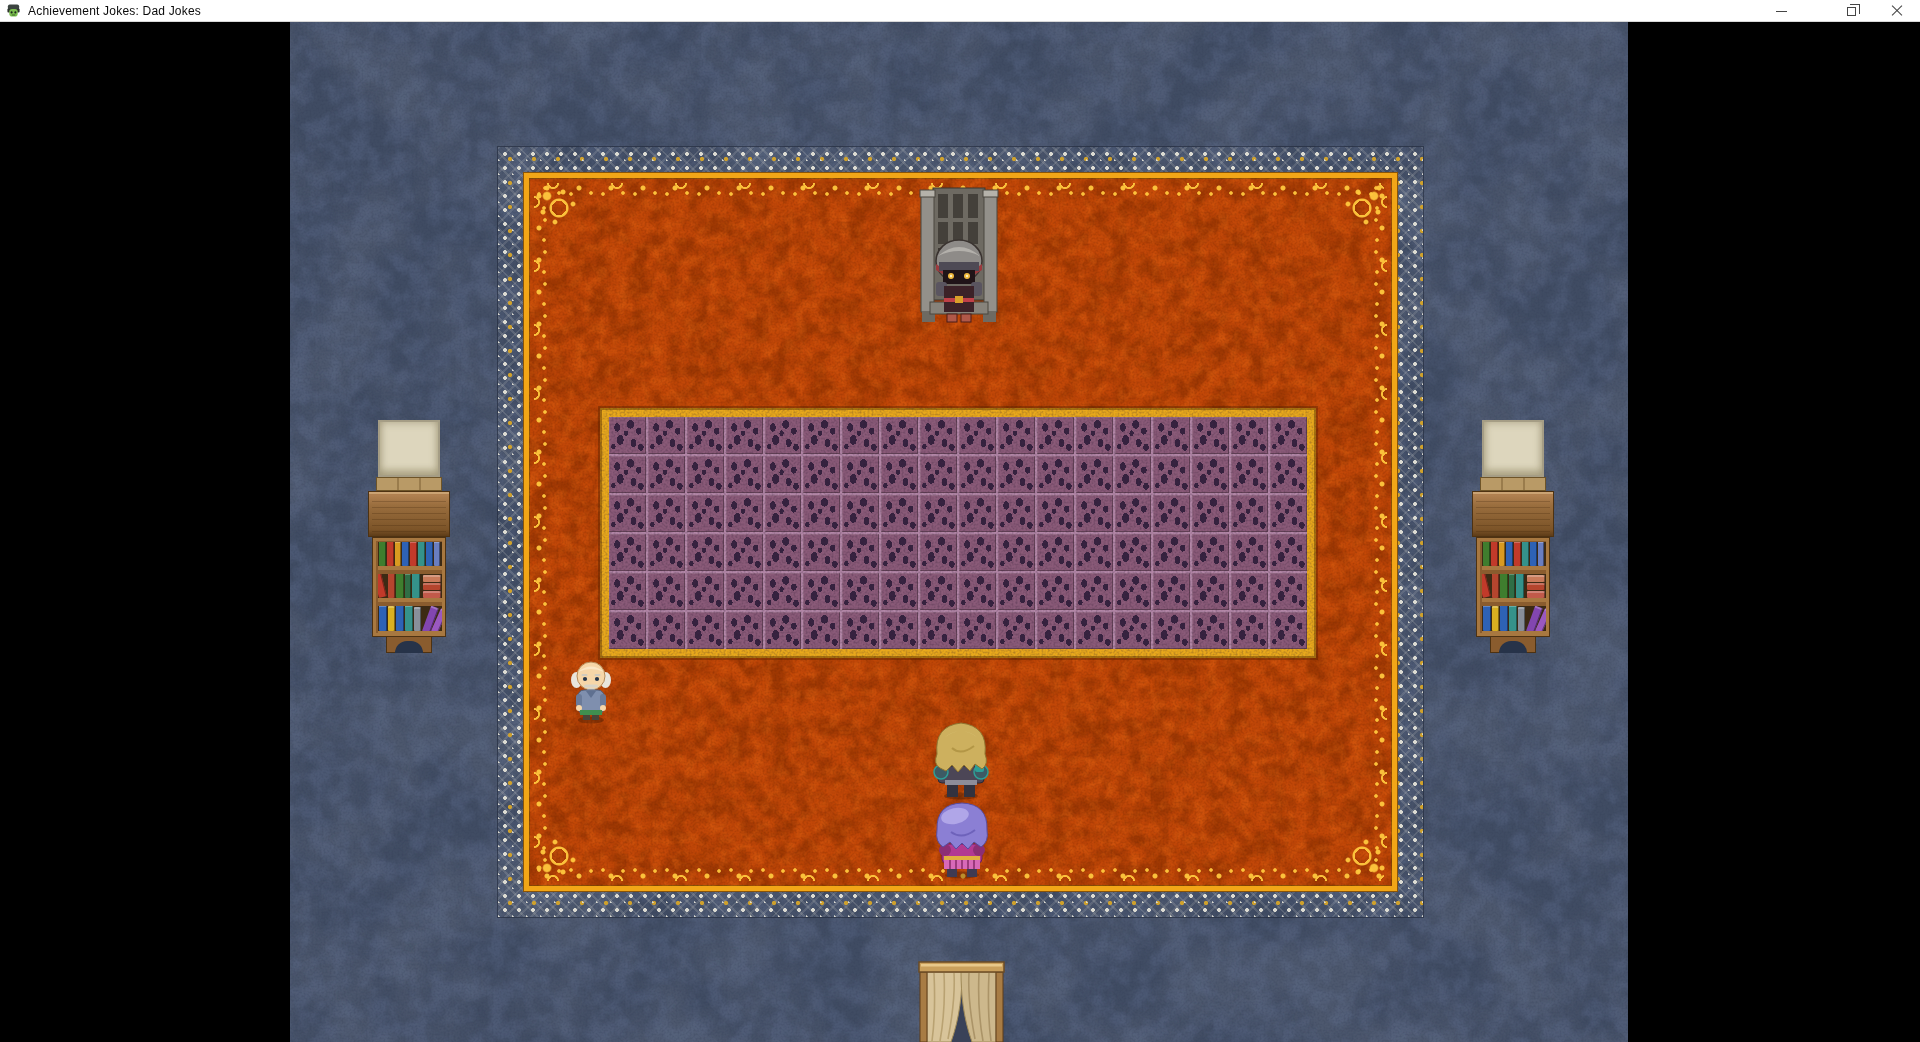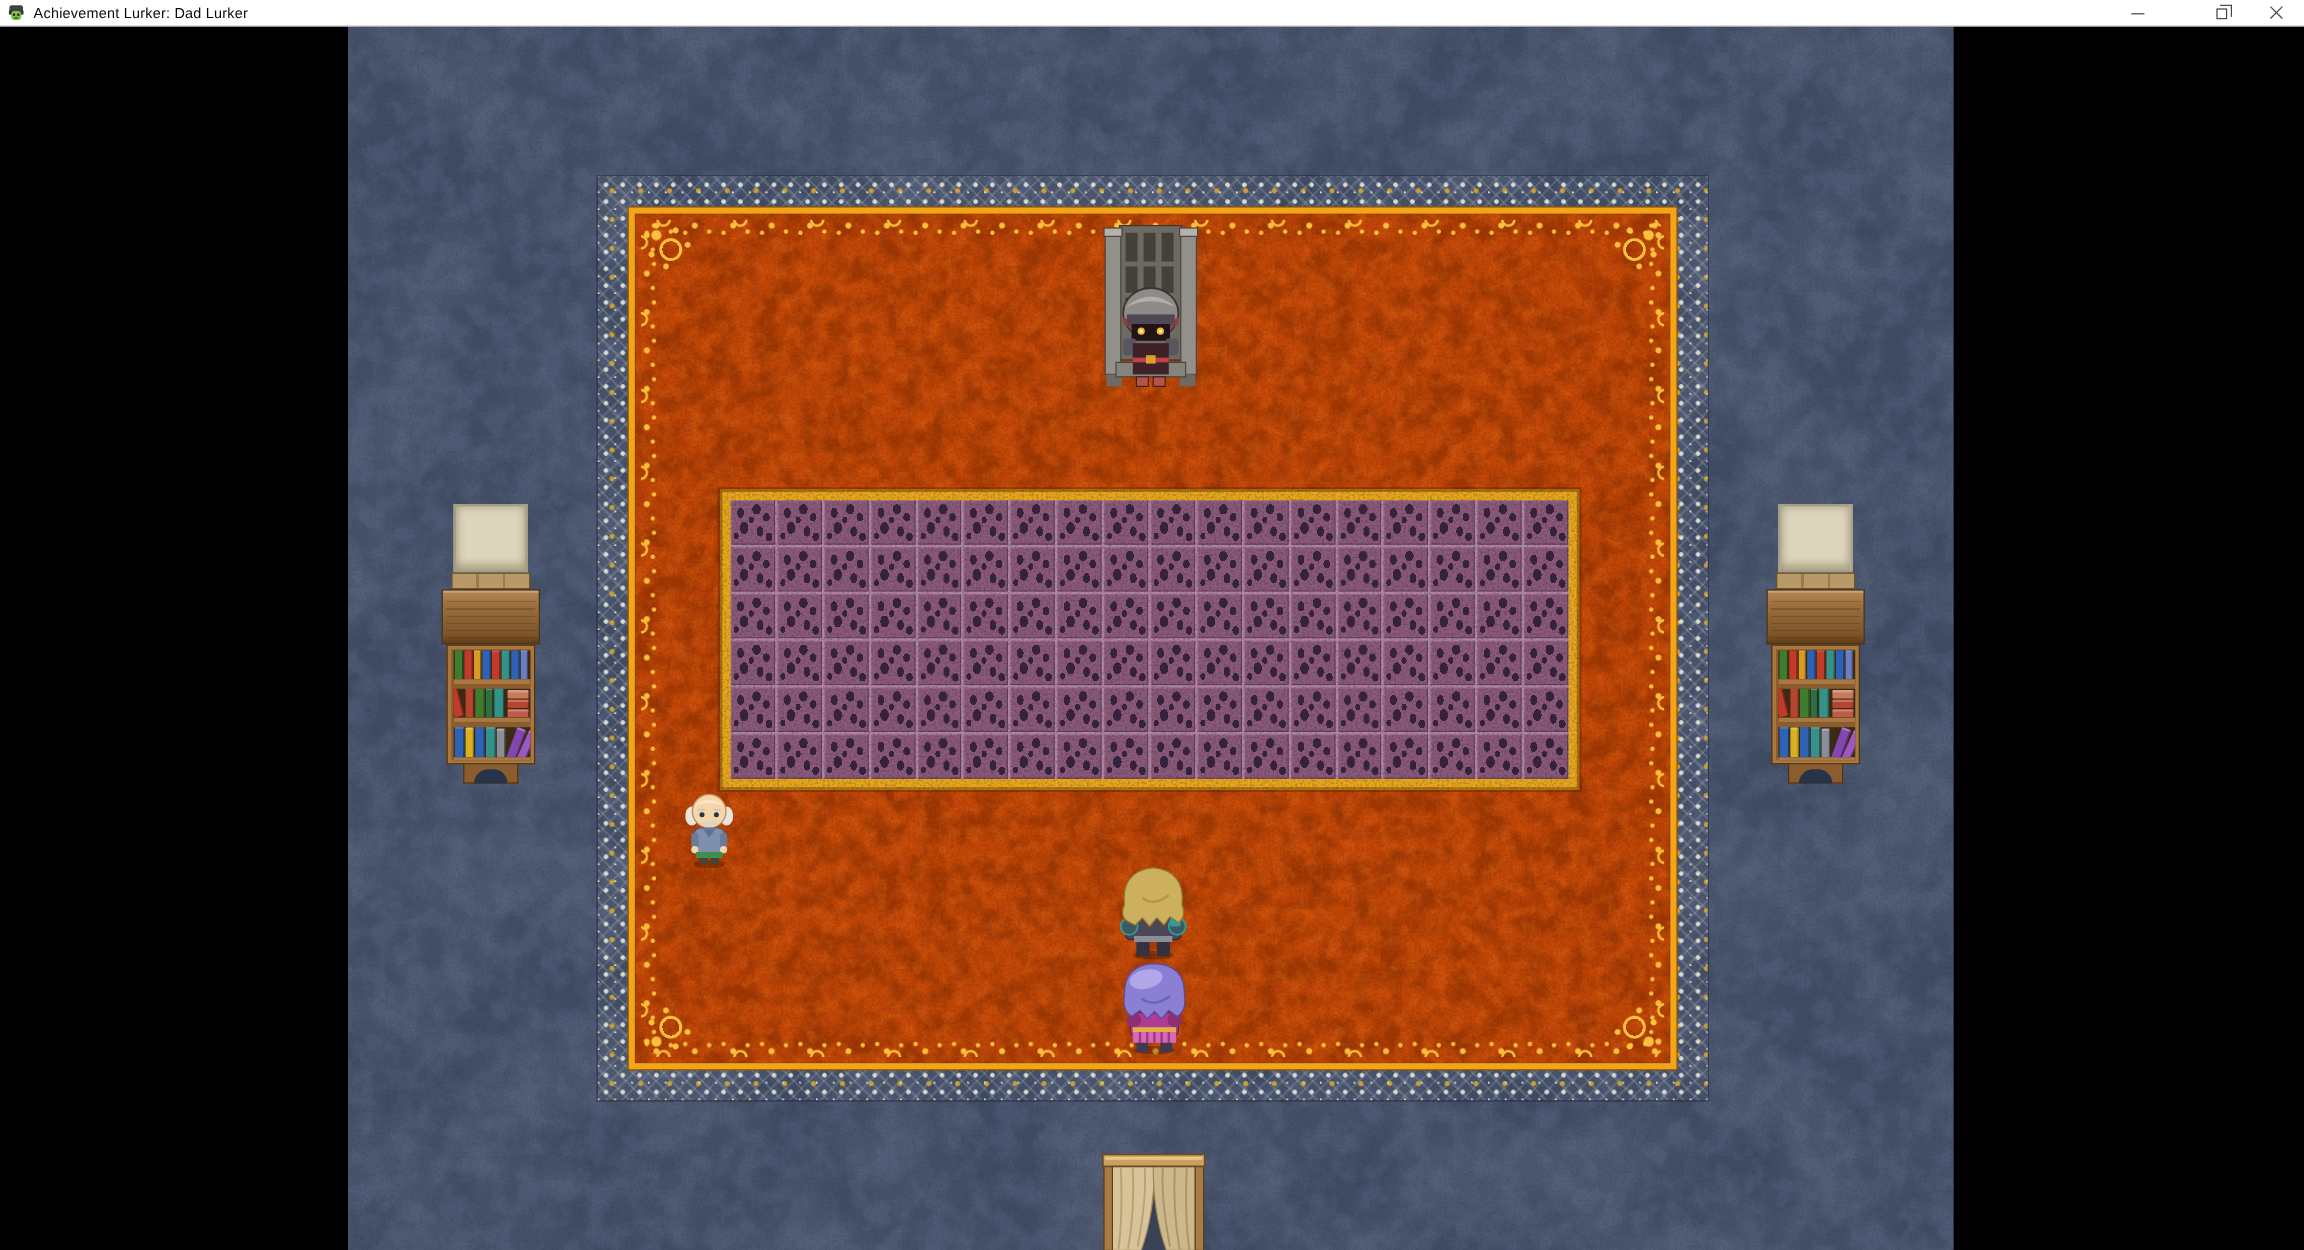--- a/index.html
+++ b/index.html
@@ -135,21 +135,21 @@
 <div class="titlebar">
   <svg class="app-icon" viewBox="0 0 16 16">
     <rect x="2" y="1.5" width="12" height="7" rx="2" fill="#3c4440"></rect>
     <rect x="1.5" y="6" width="3" height="4" rx="1" fill="#2e352f"></rect>
     <rect x="11.5" y="6" width="3" height="4" rx="1" fill="#2e352f"></rect>
     <rect x="3.5" y="6.5" width="9" height="8" rx="3" fill="#7bbf4e"></rect>
     <circle cx="6" cy="10" r="1.1" fill="#1c241c"></circle>
     <circle cx="10" cy="10" r="1.1" fill="#1c241c"></circle>
     <rect x="6" y="12.2" width="4" height="1.2" rx=".6" fill="#3c6428"></rect>
   </svg>
-  <span class="win-title">Achievement Lurker: Dad Lurker</span>
+  <span class="win-title">Achievement Jokes: Dad Jokes</span>
   <div class="win-controls">
     <div class="wbtn">
         <span class="g-min"></span>
       </div>
     <div class="wbtn spacer"></div>
     <div class="wbtn">
         <span class="g-restore"></span>
       </div>
     <div class="wbtn">
         <span class="g-close"></span>

